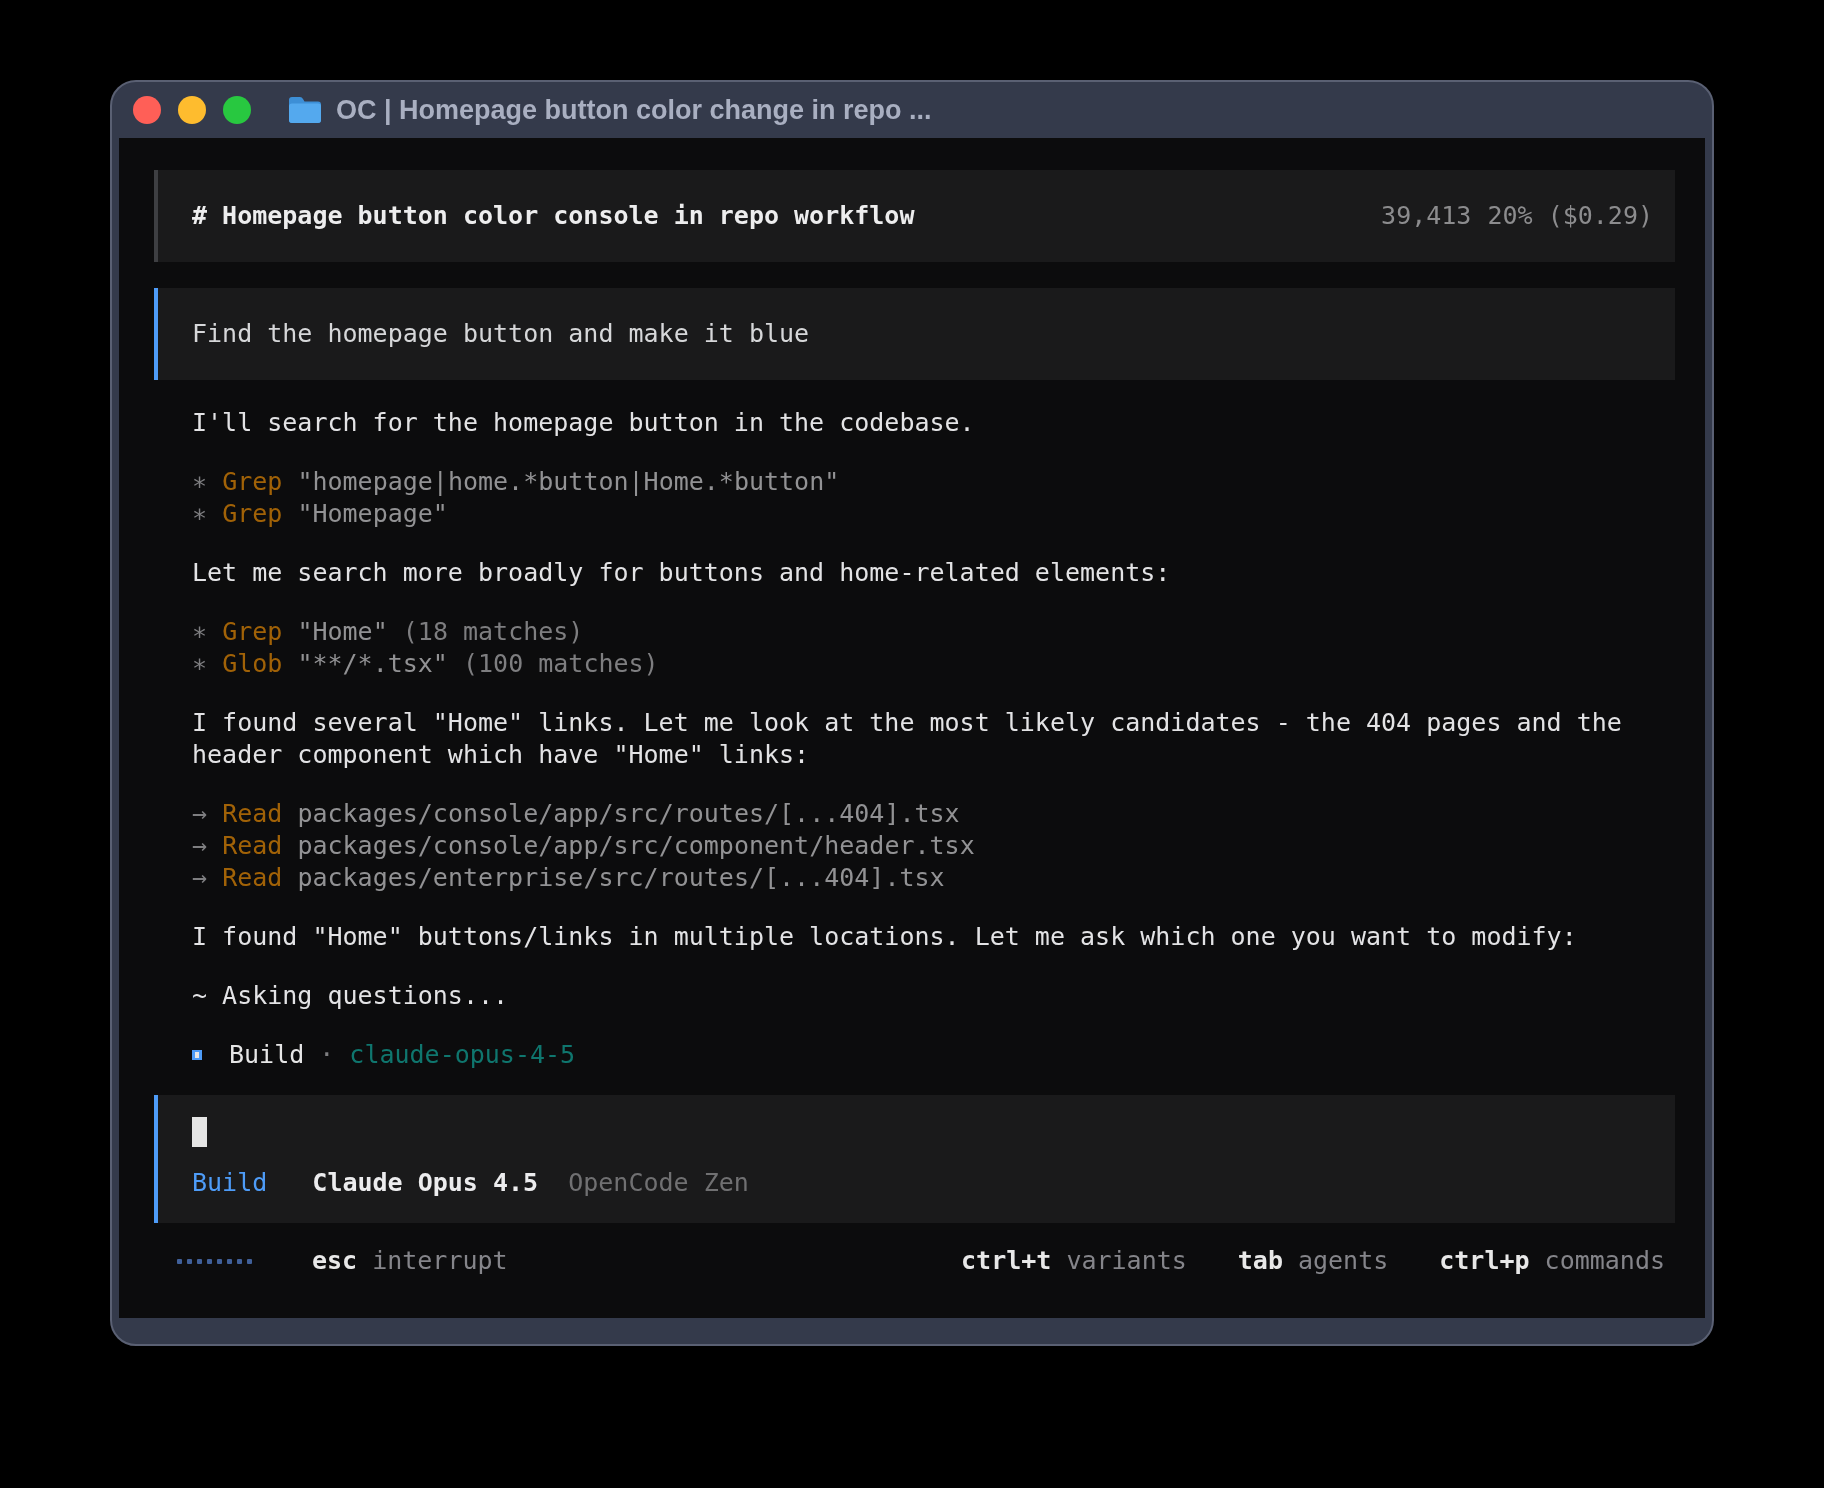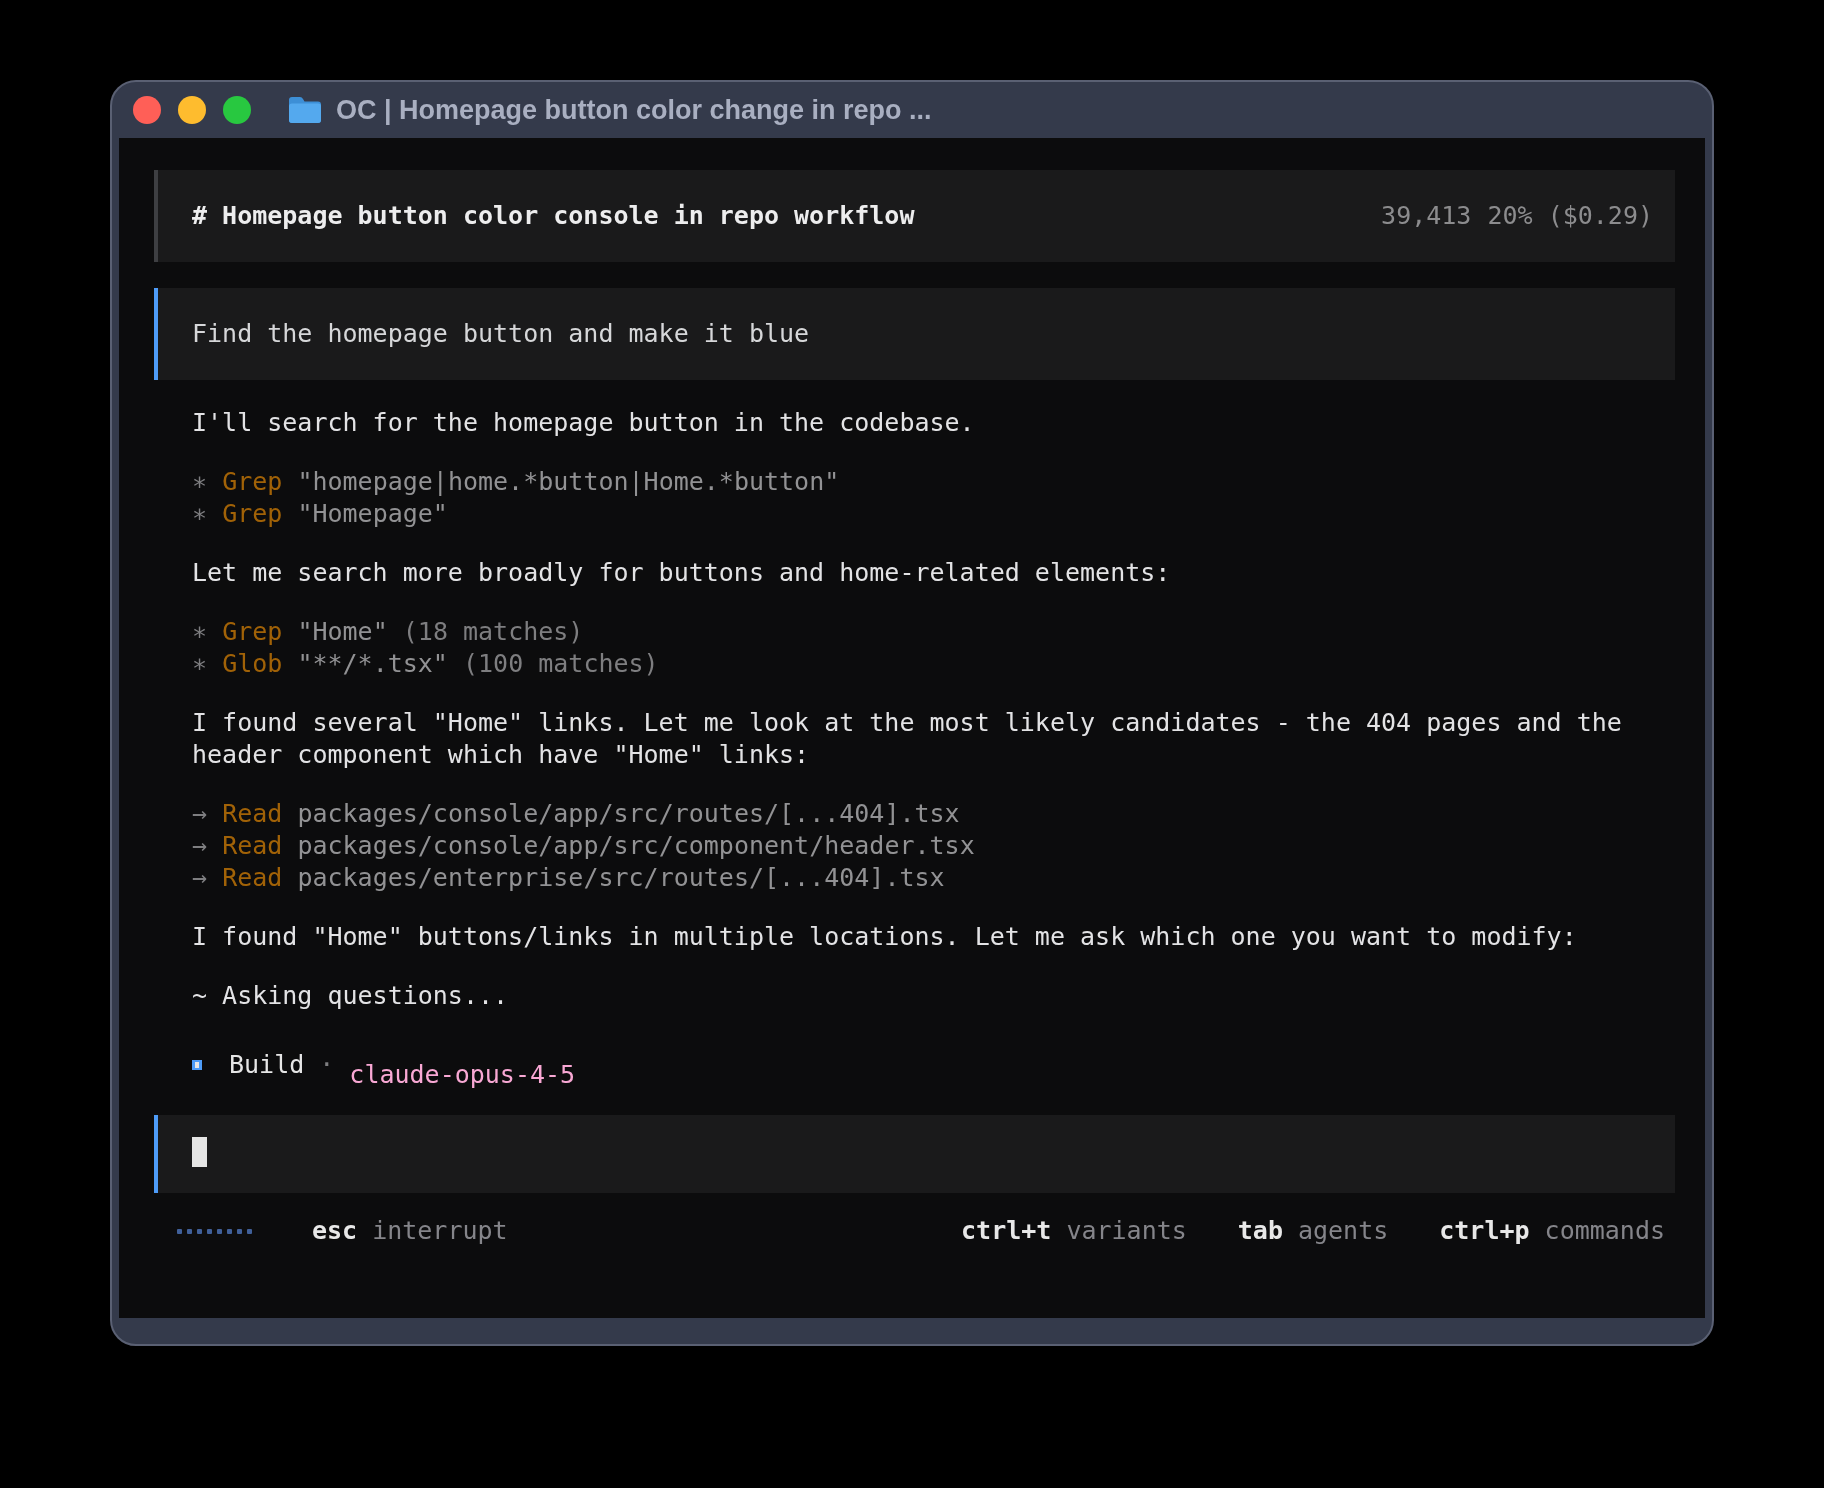--- a/index.html
+++ b/index.html
@@ -70,21 +70,21 @@
   .agent-row { margin-top:27px; display:flex; align-items:center; }
   .agent-box {
     width:10px; height:10px;
     border:3px solid #4e9cf8;
     background:#0c0c0d;
     display:flex; align-items:center; justify-content:center;
   }
   .agent-box::after { content:""; width:6px; height:6px; background:#e8e8e8; display:block; }
   .agent-name { margin-left:27px; color:#e6e6e6; }
   .agent-sep { margin-left:15px; color:#7e7e80; }
-  .agent-model { margin-left:15px; color:#f9a8d4;margin-top:20px; }
+  .agent-model { margin-left:15px; color:#0f766e; }
   .input-block {
     margin-top:24px;
     background:#1a1a1b;
     border-left:4px solid #4e9cf8;
     padding:22px 22px 24px 34px;
   }
   .cursor { display:inline-block; width:15px; height:30px; background:#e5e5e5; vertical-align:text-bottom; }
   .input-footer { margin-top:18px; white-space:nowrap; }
   .input-agent { color:#4e9cf8; }
   .input-model { color:#ececee; font-weight:bold; margin-left:30px; }
@@ -166,20 +166,25 @@
         <span class="agent-box"></span>
         <span class="agent-name">Build</span>
         <span class="agent-sep">·</span>
         <span class="agent-model">claude-opus-4-5</span>
       </div>
 
     </div>
 
     <div class="input-block">
       <div><span class="cursor"></span></div>
+      <div class="input-footer">
+        <span class="input-agent">Build</span>
+        <span class="input-model">Claude Opus 4.5</span>
+        <span class="input-provider">OpenCode Zen</span>
+      </div>
     </div>
 
     <div class="status-bar">
       <div class="status-left">
         <div class="dots">
             <div class="dot"></div>
             <div class="dot"></div>
             <div class="dot"></div>
             <div class="dot"></div>
             <div class="dot"></div>

